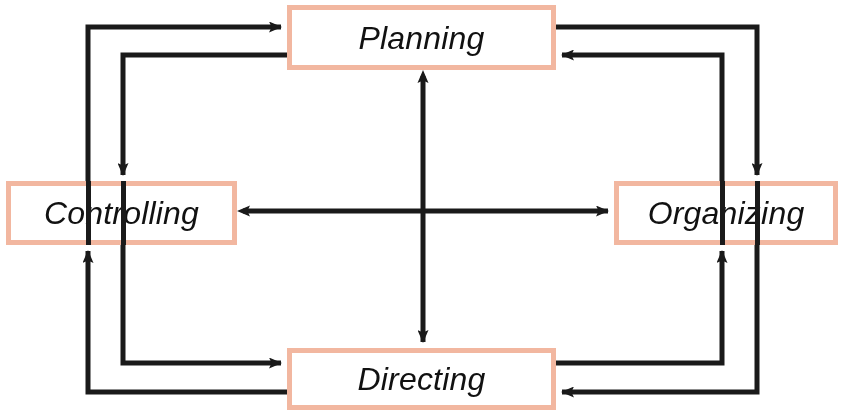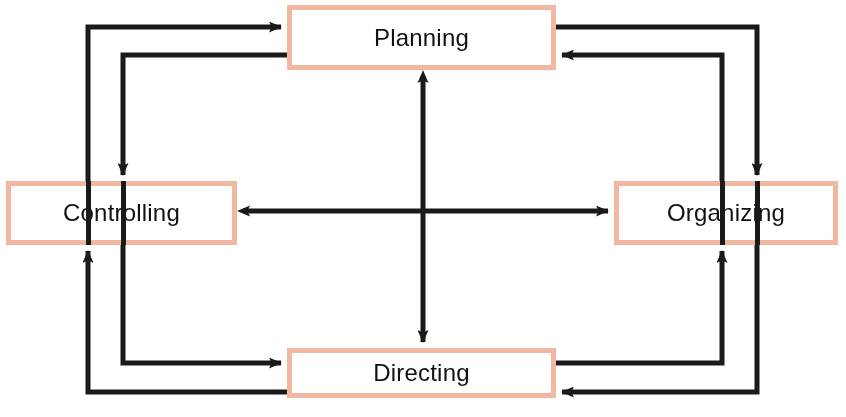--- a/index.html
+++ b/index.html
@@ -27,21 +27,22 @@
     box-sizing: border-box;
     background: #ffffff;
     border: 5px solid #f2b7a0;
     display: flex;
     align-items: center;
     justify-content: center;
     z-index: 5;
   }
   .node-label {
     font-family: "Liberation Sans", "DejaVu Sans", sans-serif;
-    font-size: 24px;
+    font-style: italic;
+    font-size: 32px;
     font-weight: 400;
     color: #111111;
     letter-spacing: 0.2px;
     white-space: nowrap;
     line-height: 1;
   }
   
   .overlay-line {
     position: absolute;
     background: #1a1a1a;
@@ -99,17 +100,17 @@
   </div>
 
   <div class="node-box" style="left: 6px; top: 181px; width: 231px; height: 64px; border-color: rgb(242, 183, 160); background: rgb(255, 255, 255);">
     <span class="node-label" style="color: rgb(17, 17, 17);">Controlling</span>
   </div>
 
   <div class="node-box" style="left: 614px; top: 181px; width: 224px; height: 64px; border-color: rgb(242, 183, 160); background: rgb(255, 255, 255);">
     <span class="node-label" style="color: rgb(17, 17, 17);">Organizing</span>
   </div>
 
-  <div class="node-box" style="left: 287px; top: 348px; width: 269px; height: 50px; border-color: rgb(242, 183, 160); background: rgb(255, 255, 255);">
+  <div class="node-box" style="left: 287px; top: 348px; width: 269px; height: 62px; border-color: rgb(242, 183, 160); background: rgb(255, 255, 255);">
     <span class="node-label" style="color: rgb(17, 17, 17);">Directing</span>
   </div>
 
 </div>
 
 </body></html>

